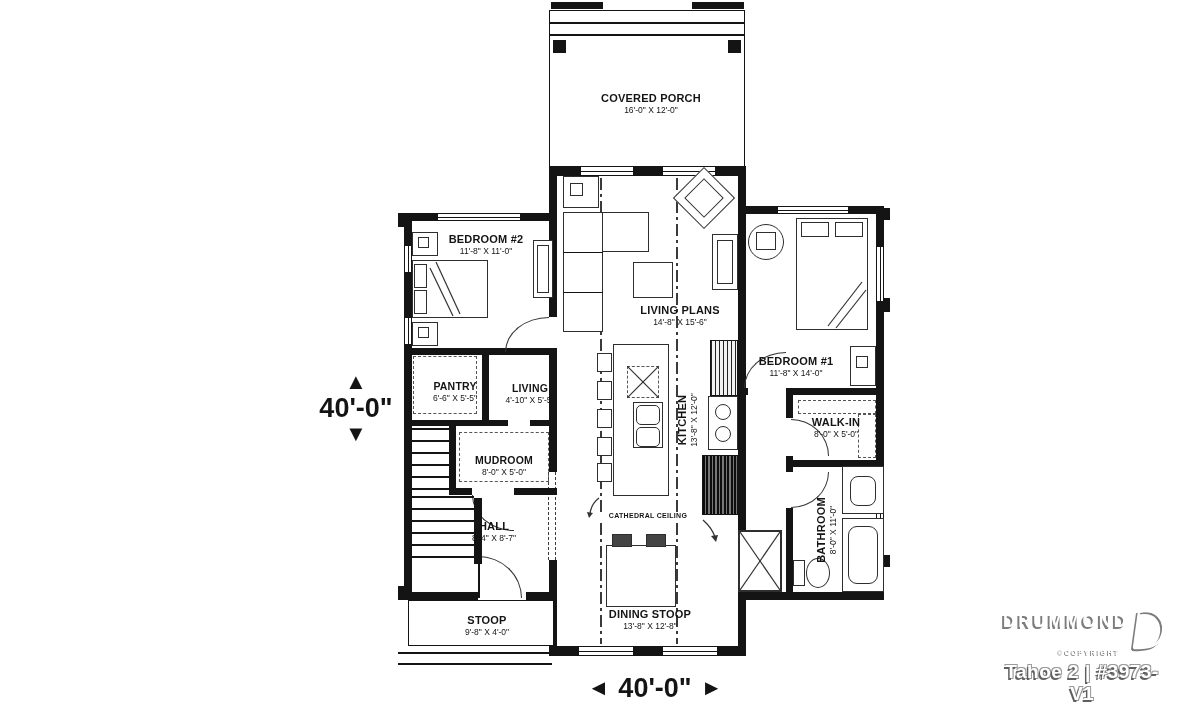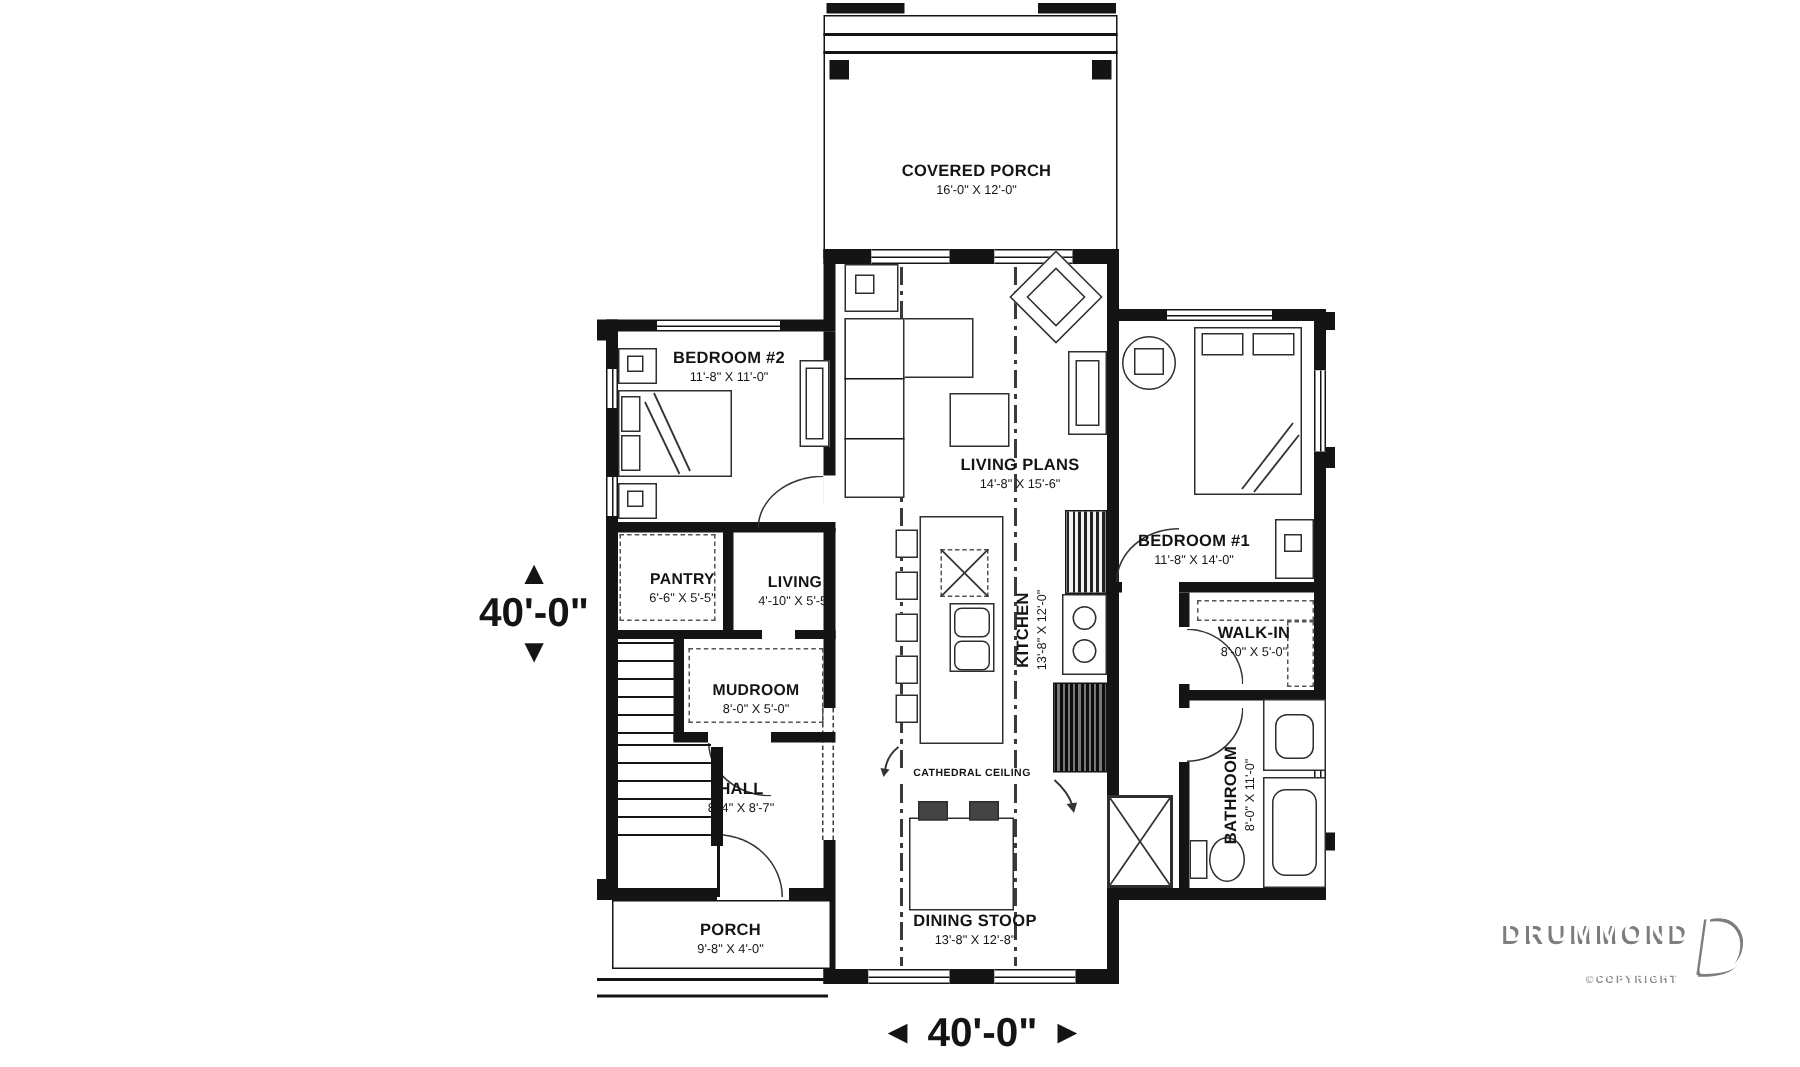--- a/index.html
+++ b/index.html
@@ -210,21 +210,21 @@
   <div class="furn" style="left:850px;top:476px;width:26px;height:30px;border-radius:8px"></div>
   <div class="furn" style="left:842px;top:518px;width:42px;height:74px"></div>
   <div class="furn" style="left:848px;top:526px;width:30px;height:58px;border-radius:9px"></div>
   <div class="furn" style="left:793px;top:560px;width:12px;height:26px"></div>
   <div class="furn" style="left:806px;top:558px;width:24px;height:30px;border-radius:50%"></div>
 
   <div class="thinbox" style="left:408px;top:600px;width:146px;height:46px;border-width:1.6px"></div>
   <div class="ln" style="left:398px;top:652px;width:154px;height:2px"></div>
   <div class="ln" style="left:398px;top:663px;width:154px;height:2px"></div>
 
-  <div class="label" style="left:591px;top:108px;width:120px">
+  <div class="label" style="left:591px;top:92px;width:120px">
     <span class="rn">COVERED PORCH</span>
       <span class="rd">16'-0" X 12'-0"</span>
     </div>
   <div class="label" style="left:426px;top:233px;width:120px">
     <span class="rn">BEDROOM #2</span>
       <span class="rd">11'-8" X 11'-0"</span>
     </div>
   <div class="label" style="left:620px;top:304px;width:120px">
     <span class="rn">LIVING PLANS</span>
       <span class="rd">14'-8" X 15'-6"</span>
@@ -259,21 +259,21 @@
     </div>
   <div class="label rot" style="left:782px;top:518px;width:90px;height:24px">
     <span class="rn">BATHROOM</span>
       <span class="rd">8'-0" X 11'-0"</span>
     </div>
   <div class="label" style="left:590px;top:608px;width:120px">
     <span class="rn">DINING STOOP</span>
       <span class="rd">13'-8" X 12'-8"</span>
     </div>
   <div class="label" style="left:447px;top:614px;width:80px">
-    <span class="rn">PORCH</span>
+    <span class="rn">STOOP</span>
       <span class="rd">9'-8" X 4'-0"</span>
     </div>
 
   <div class="label" style="left:600px;top:512px;width:96px;background:#fff;font-size:7px;font-weight:600;letter-spacing:.3px">
     <span>CATHEDRAL CEILING</span></div>
   <svg style="position:absolute;left:584px;top:496px" width="20" height="24">
     <path d="M15 2 Q7 8 6 18" fill="none" stroke="#333" stroke-width="1.3"></path>
       <polygon points="3,16 9,17 5,22" fill="#333"></polygon>
     </svg>
   <svg style="position:absolute;left:700px;top:518px" width="20" height="26">
@@ -291,14 +291,15 @@
     <span class="dimtxt">40'-0"</span>
     <span class="tri" style="display:inline">►</span>
   </div>
 
   <div class="brand b1" style="left:1003px;top:611px;width:114px">DRUMMOND</div>
   <div class="brand b3" style="left:1058px;top:649px;width:62px">©COPYRIGHT</div>
   <svg style="position:absolute;left:1118px;top:606px" width="50" height="46">
     <path d="M16 42 L21 6 C21 6 34 2 41 10 C48 18 46 32 38 38 C31 43 16 42 16 42" fill="none" stroke="#7d7d7d" stroke-width="2.2" transform="translate(-2,2)"></path>
     <path d="M16 42 L21 6 C21 6 34 2 41 10 C48 18 46 32 38 38 C31 43 16 42 16 42" fill="none" stroke="#ffffff" stroke-width="2.4"></path>
   </svg>
+  <div class="brand b4" style="left:998px;top:661px;width:168px">Tahoe 2 | #3973-V1</div>
 
 </div>
 
 </body></html>

